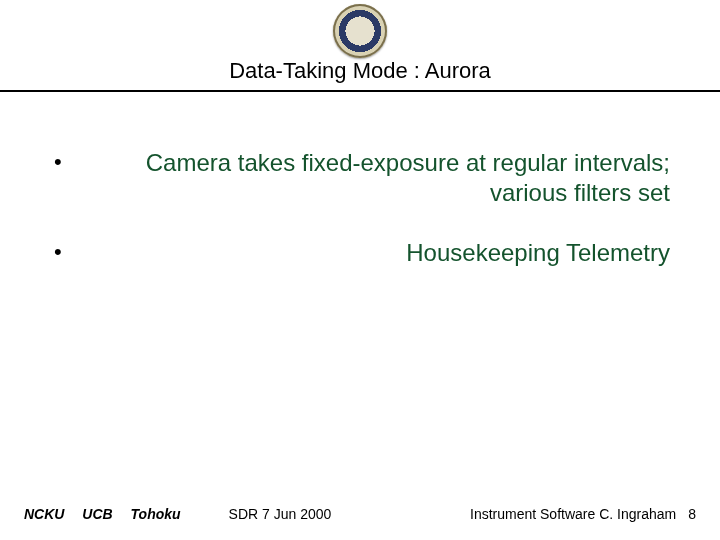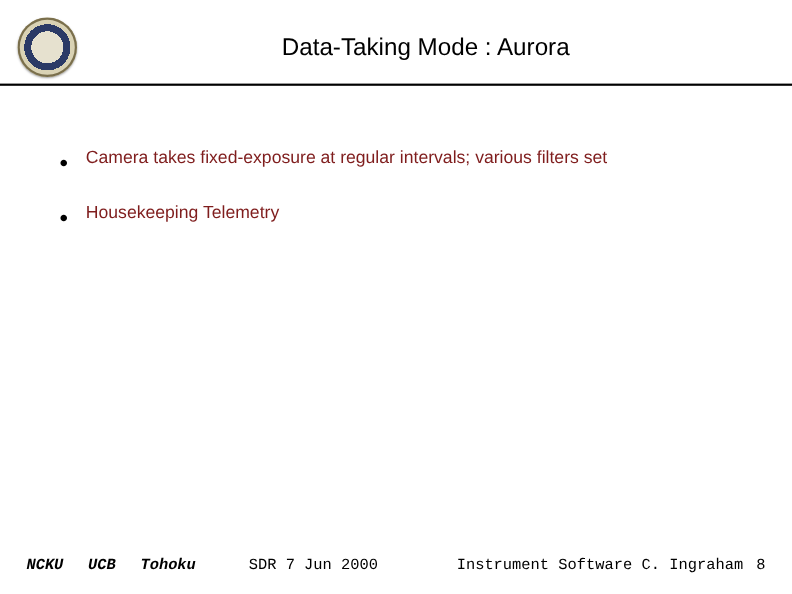--- a/index.html
+++ b/index.html
@@ -8,22 +8,23 @@
     height: 540px;
     background: #ffffff;
     font-family: Arial, Helvetica, sans-serif;
     position: relative;
     overflow: hidden;
   }
   .header {
     display: flex;
     align-items: center;
     justify-content: flex-end;
-    padding: 16px 16px 6px 16px;
+    padding: 4px 16px 6px 16px;
     border-bottom: 2px solid #000;
+    flex-direction: column;
   }
   .seal {
     width: 54px;
     height: 54px;
     border-radius: 50%;
     background: radial-gradient(circle at 50% 50%, #e6e1cf 0 38%, #2b3a66 38% 55%, #d9d2b4 55% 70%, #b9b08a 70% 100%);
     box-shadow: inset 0 0 0 2px #7a6f4c, 0 1px 2px rgba(0,0,0,0.4);
     flex: 0 0 auto;
   }
   .title {
@@ -50,42 +51,43 @@
   }
   .content {
     padding: 56px 50px 0 50px;
   }
   ul.bullets {
     list-style: none;
   }
   ul.bullets > li {
     position: relative;
     padding-left: 28px;
-    font-size: 16px;
+    font-size: 24px;
     line-height: 1.25;
-    color: #7f1d1d;
+    color: #14532d;
     margin-bottom: 30px;
+    text-align: right;
   }
   ul.bullets > li::before {
     content: "•";
     position: absolute;
     left: 4px;
     top: 0;
     font-size: 22px;
     color: #000;
   }
   .footer {
     position: absolute;
     left: 0;
     right: 0;
     bottom: 18px;
     padding: 0 24px;
     display: flex;
     align-items: baseline;
-    font-family: Liberation Mono, monospace;
+    font-family: Liberation Sans, sans-serif;
     font-size: 14px;
     color: #000;
   }
   .footer .orgs {
     font-style: italic;
     font-weight: bold;
   }
   .footer .orgs span { margin-right: 14px; }
   .footer .event { margin-left: 34px; }
   .footer .spacer { flex: 1; }

